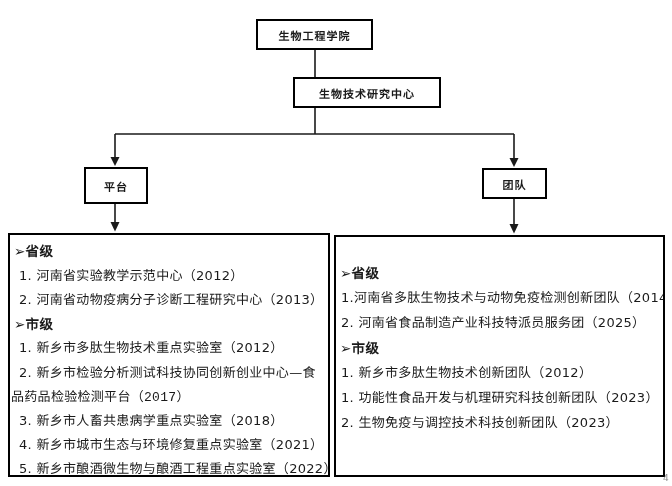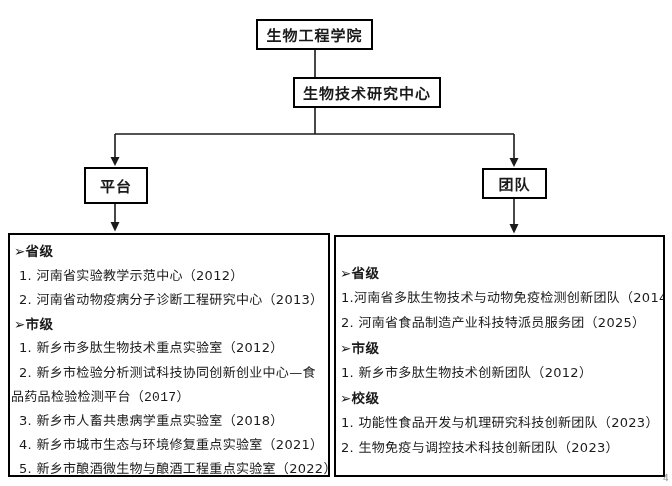--- a/index.html
+++ b/index.html
@@ -19,21 +19,21 @@
     pointer-events: none;
   }
   .node {
     position: absolute;
     box-sizing: border-box;
     border: 2px solid #000;
     background: #fff;
     display: flex;
     align-items: center;
     justify-content: center;
-    font-size: 15px;
+    font-size: 11px;
     font-weight: bold;
     letter-spacing: 1px;
     white-space: nowrap;
   }
   .node-college { left: 256px; top: 19px;  width: 117px; height: 31px; }
   .node-center  { left: 250px; top: 77px;  width: 148px; height: 31px; margin-left: 43px; }
   .node-platform{ left: 84px;  top: 167px; width: 64px;  height: 37px; }
   .node-team    { left: 482px; top: 168px; width: 65px;  height: 31px; }
   .listbox {
     position: absolute;
@@ -116,20 +116,19 @@
     <div class="row item">4. 新乡市城市生态与环境修复重点实验室（2021）</div>
     <div class="row item">5. 新乡市酿酒微生物与酿酒工程重点实验室（2022）</div>
   </div>
 
   <div class="listbox listbox-team">
     <div class="row hdr">➢省级</div>
     <div class="row item">1.河南省多肽生物技术与动物免疫检测创新团队（2014）</div>
     <div class="row item">2. 河南省食品制造产业科技特派员服务团（2025）</div>
     <div class="row hdr">➢市级</div>
     <div class="row item">1. 新乡市多肽生物技术创新团队（2012）</div>
-    <div class="row hdr">➢校级</div>
     <div class="row item">1. 功能性食品开发与机理研究科技创新团队（2023）</div>
     <div class="row item">2. 生物免疫与调控技术科技创新团队（2023）</div>
   </div>
 
   <div class="page-num">4</div>
 
 </div>
 
 </body></html>

